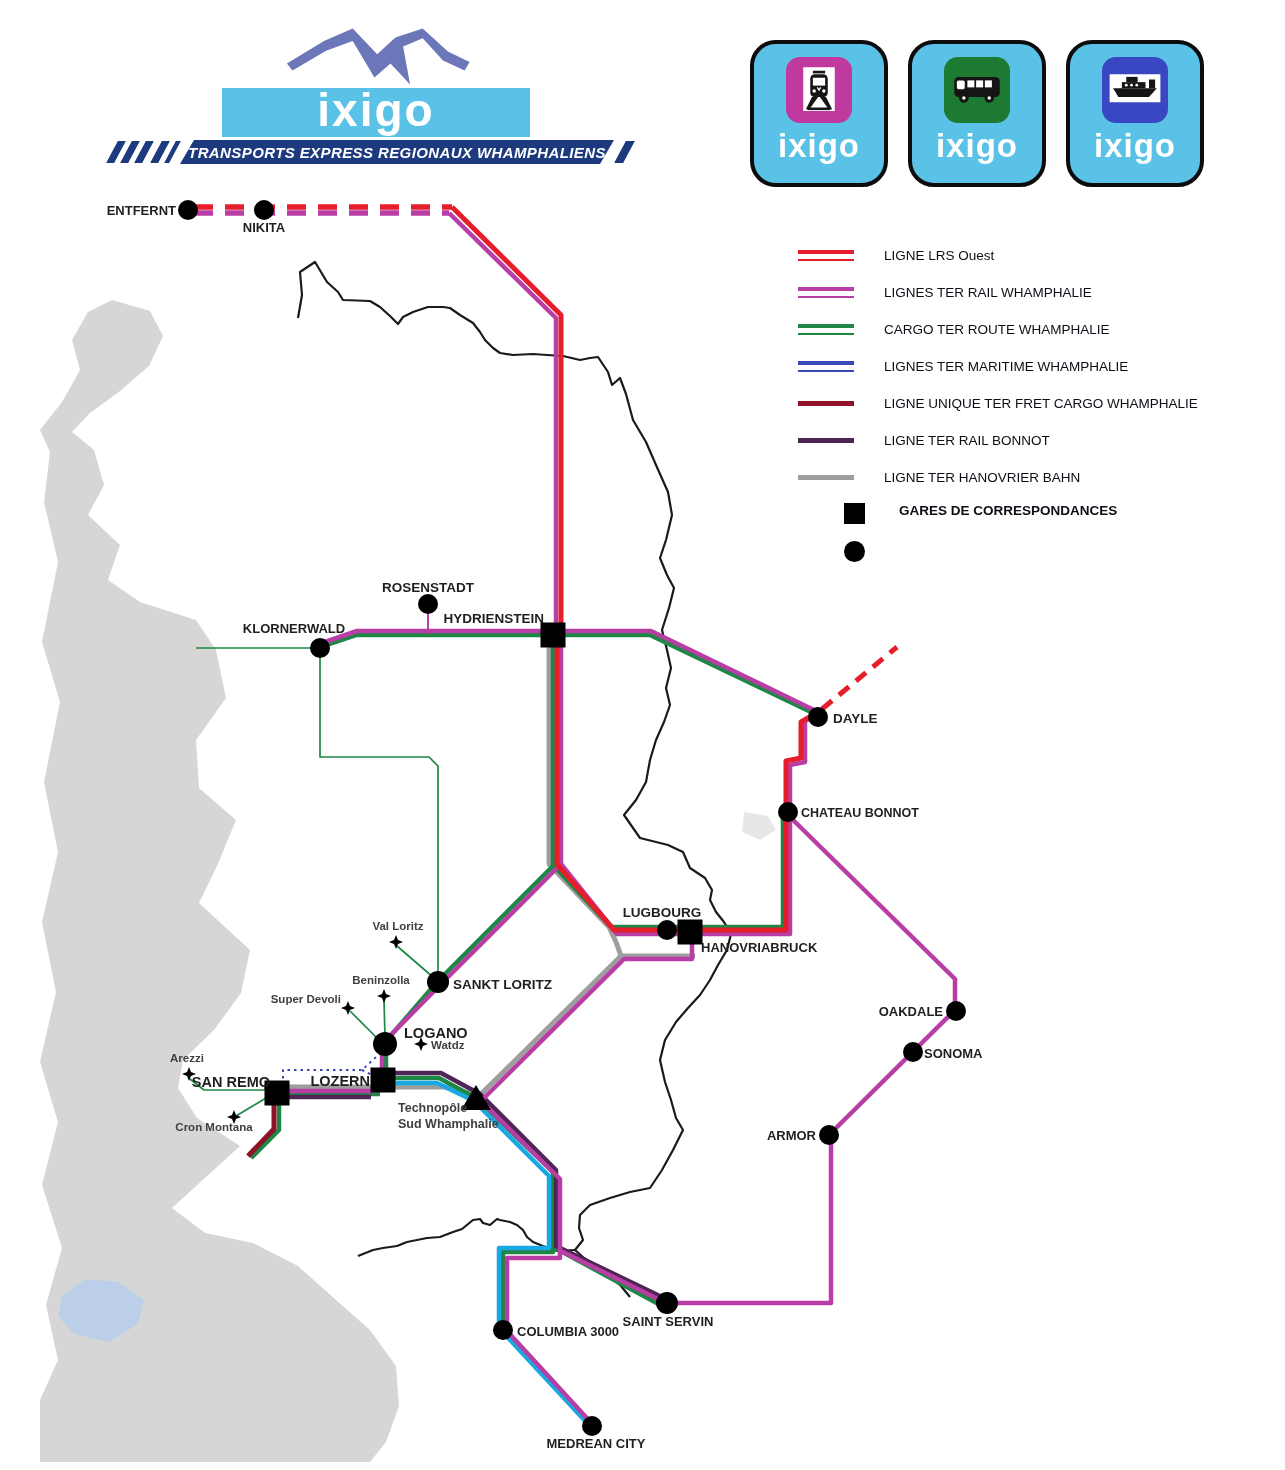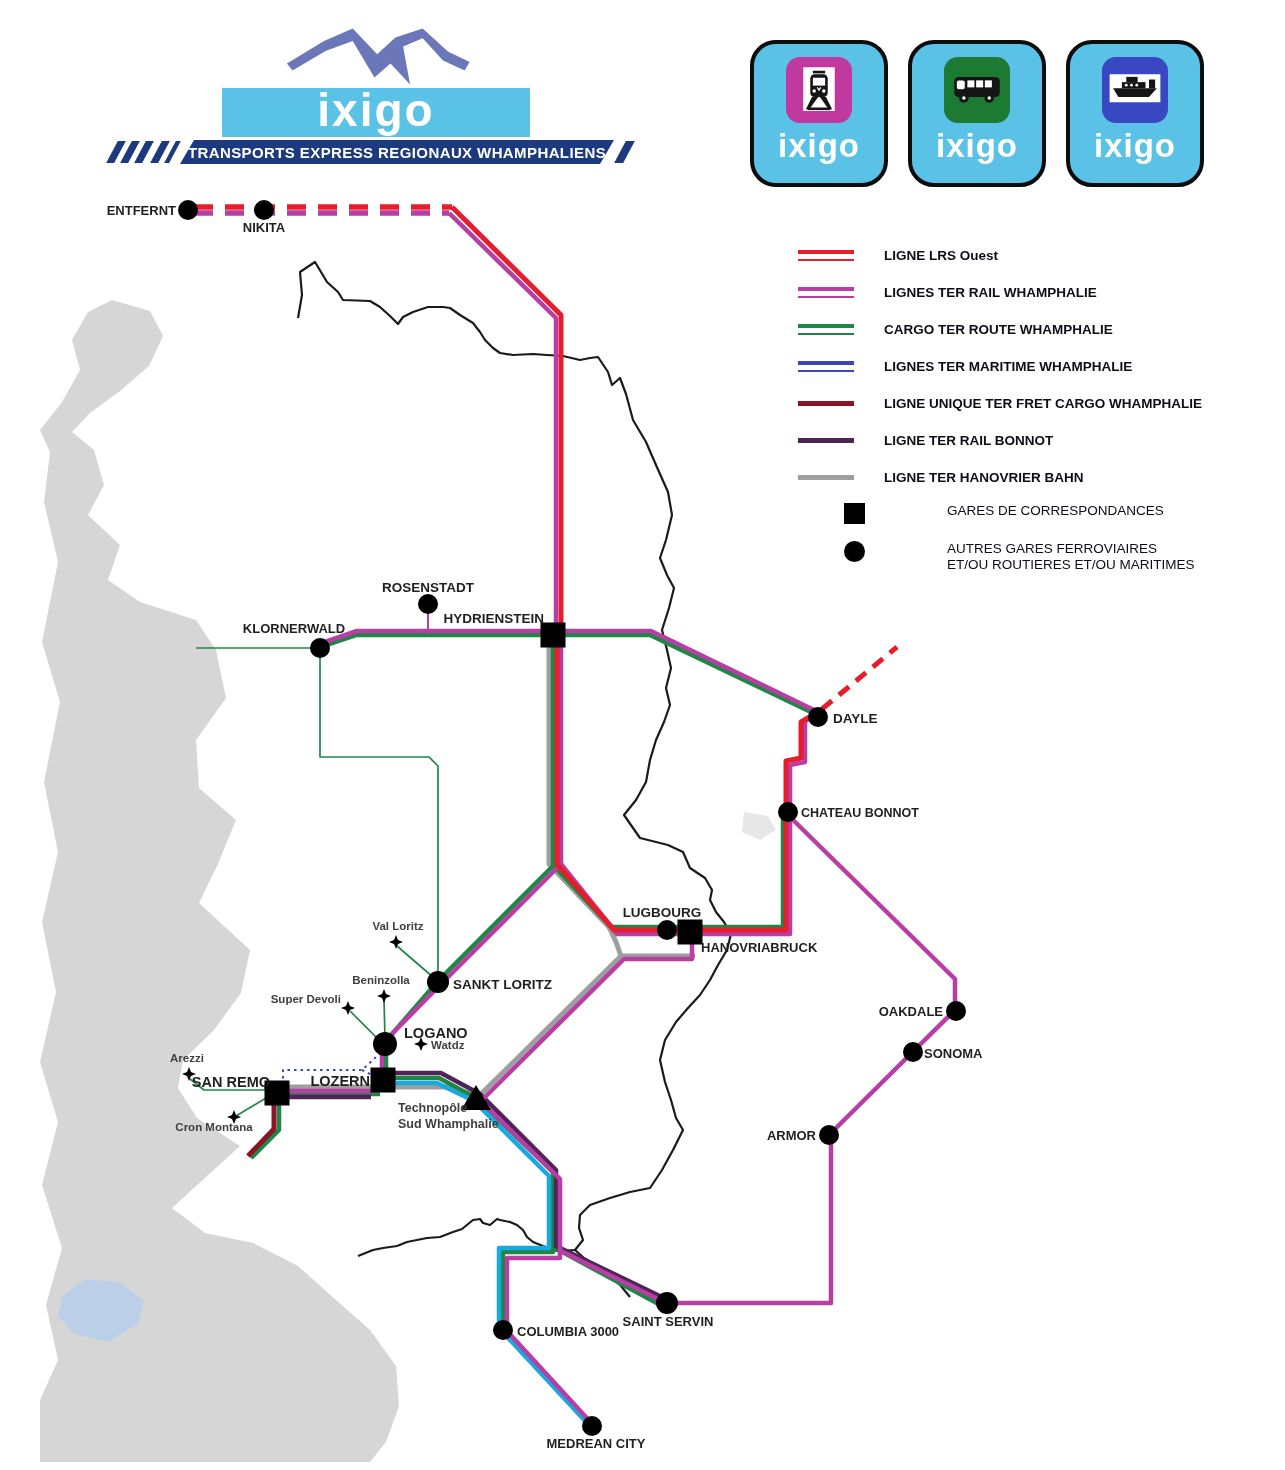--- a/index.html
+++ b/index.html
@@ -10,43 +10,43 @@
   .logo-zigzag{position:absolute;left:135px;top:2px;width:270px;height:70px;}
   .logo-box{position:absolute;left:112px;top:70px;width:308px;height:49px;background:#5bc2e7;
             display:flex;align-items:center;justify-content:center;}
   .logo-text{color:#fff;font-size:46px;font-weight:bold;letter-spacing:2px;line-height:1;
              transform:translateY(-3px);}
   .banner{position:absolute;left:2px;top:122px;width:521px;height:25px;}
   .banner-stripe{position:absolute;top:1px;width:8px;height:22px;background:#1e3a7e;transform:skewX(-28deg);}
   .banner-bar{position:absolute;left:68px;top:0;width:434px;height:24px;background:#1e3a7e;
               clip-path:polygon(14px 0,100% 0,calc(100% - 14px) 100%,0 100%);
               display:flex;align-items:center;justify-content:center;}
-  .banner-text{color:#fff;font-weight:bold;font-size:15px;letter-spacing:0.4px;white-space:nowrap;}
+  .banner-text{color:#fff;font-style:italic;font-weight:bold;font-size:15px;letter-spacing:0.4px;white-space:nowrap;}
   .banner-sliver{position:absolute;top:1px;left:508px;width:9px;height:22px;background:#1e3a7e;transform:skewX(-28deg);}
   
   .badges{position:absolute;left:750px;top:40px;display:flex;gap:20px;}
   .badge{width:138px;height:147px;background:#5bc2e7;border:4px solid #0c0c0c;border-radius:26px;
          box-sizing:border-box;display:flex;flex-direction:column;align-items:center;}
   .badge-icon-box{width:66px;height:66px;border-radius:14px;margin-top:13px;
                   display:flex;align-items:center;justify-content:center;}
   .badge-icon-box svg{width:56px;height:56px;}
   .badge-label{color:#fff;font-size:33px;font-weight:bold;margin-top:6px;line-height:1;letter-spacing:1px;}
   
   .legend{position:absolute;left:798px;top:244px;width:460px;}
   .leg-row{display:flex;align-items:center;height:22px;margin-bottom:15px;}
   .swatch{flex:0 0 56px;width:56px;margin-right:30px;}
   .sw-thick{height:4px;}
   .sw-thin{height:2px;margin-top:5px;}
   .sw-single{height:5px;}
-  .leg-label{font-weight:bold;font-size:13.5px;color:#0d0d16;white-space:nowrap;}
+  .leg-label{font-weight:normal;font-size:13.5px;color:#0d0d16;white-space:nowrap;}
   .leg-markers{margin-top:10px;}
   .leg-marker-row{display:flex;align-items:flex-start;margin-bottom:17px;}
   .m-shape{flex:0 0 21px;width:21px;height:21px;background:#000;margin-left:46px;margin-right:34px;}
   .m-circle{border-radius:50%;}
-  .leg-marker-label{font-weight:normal;font-size:13.5px;color:#0d0d16;line-height:16px;margin-left:48px;}
+  .leg-marker-label{font-weight:bold;font-size:13.5px;color:#0d0d16;line-height:16px;}
 </style>
 </head>
 <body>
 
 <div class="stage">
 
   <svg id="map-canvas" width="1285" height="1470" viewBox="0 0 1285 1470">
       <g>
         <path d="M 112,300 L 150,311 L 163,336 L 149,366 L 120,391 L 90,413 L 72,432 L 94,450 L 104,485 L 88,515 L 120,545 L 108,580 L 140,602 L 196,620 L 216,650 L 226,698 L 196,740 L 199,788 L 236,820 L 217,866 L 199,903 L 250,950 L 241,993 L 214,1030 L 183,1060 L 178,1088 L 197,1118 L 240,1146 L 172,1208 L 205,1233 L 253,1243 L 298,1266 L 336,1300 L 370,1330 L 396,1366 L 399,1406 L 386,1442 L 370,1462 L 40,1462 L 40,1400 L 58,1360 L 46,1305 L 62,1248 L 42,1185 L 58,1122 L 40,1062 L 56,992 L 42,922 L 58,852 L 44,782 L 60,702 L 42,642 L 58,562 L 44,502 L 50,452 L 40,430 L 62,402 L 80,370 L 72,340 L 88,312 Z" fill="#d6d6d6"></path>
         <path d="M 62,1296 L 86,1279 L 118,1282 L 144,1300 L 138,1324 L 108,1342 L 74,1334 L 58,1316 Z" fill="#bccfe8"></path>
@@ -323,18 +323,17 @@
         </div>
         <span class="leg-label">LIGNE TER HANOVRIER BAHN</span>
       </div>
       <div class="leg-markers">
         <div class="leg-marker-row">
           <div class="m-shape"></div>
           <div class="leg-marker-label">GARES DE CORRESPONDANCES</div>
         </div>
         <div class="leg-marker-row">
           <div class="m-shape m-circle"></div>
-          <div class="leg-marker-label">AUTRES GARES FERROVIAIRES<br>ET/OU ROUTIERES ET/OU MARITIMES</div>
         </div>
       </div>
     </div>
 
 </div>
 
 </body></html>

